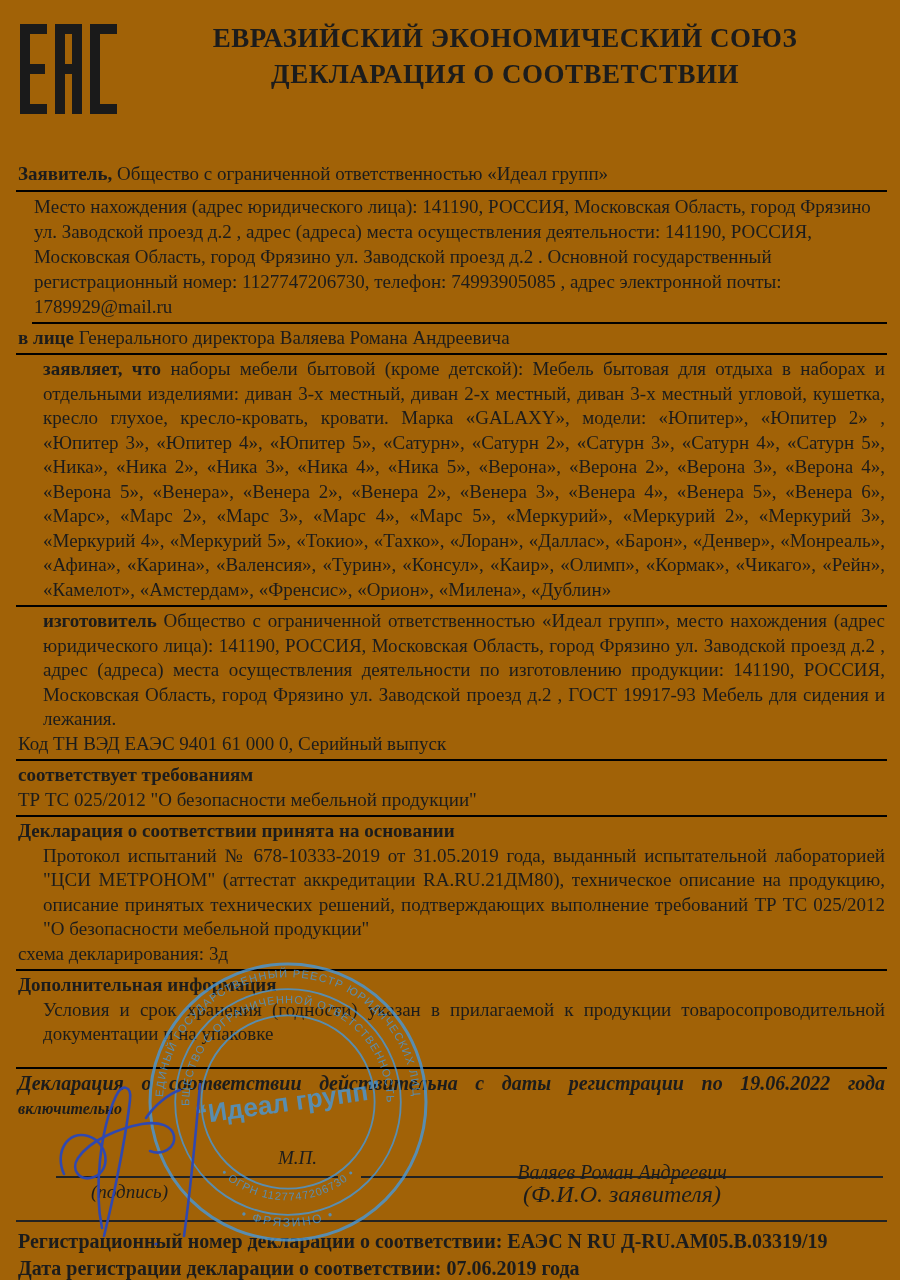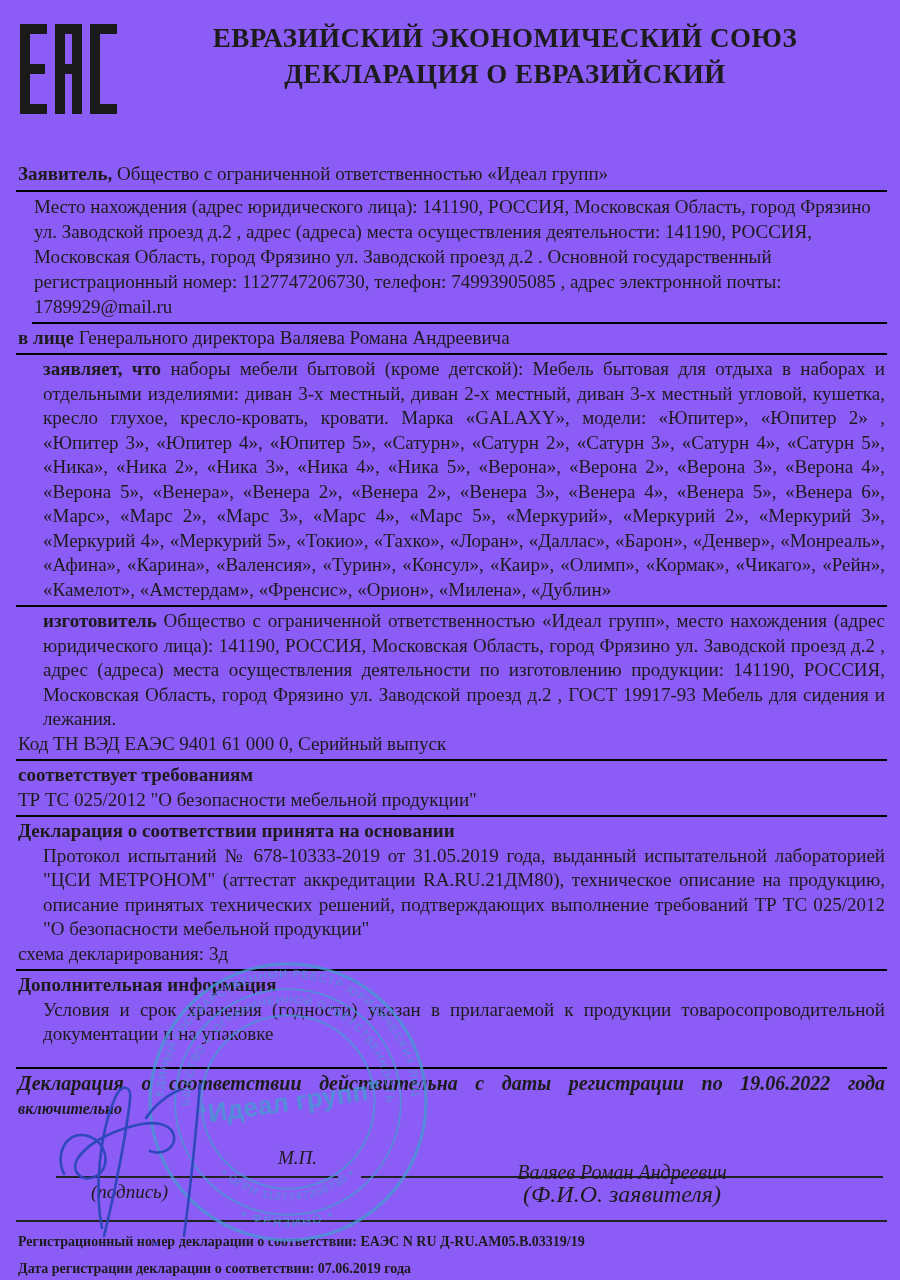--- a/index.html
+++ b/index.html
@@ -1,20 +1,20 @@
 <!DOCTYPE html>
 <html><head>
 <meta charset="utf-8">
 <style>
   html,body{margin:0;padding:0;background:#e8e8e6;}
   .page{
     position:relative;
     width:900px;height:1280px;
     margin:0 auto;
-    background:#8b5cf6;
+    background:#a16207;
     font-family:"Liberation Serif", serif;
     color:#1c1c1c;
     overflow:hidden;
   }
   
   .header{position:relative;height:160px;}
   .eac-logo{position:absolute;left:20px;top:24px;width:97px;height:90px;}
   .titles{padding:20px 40px 0 150px;text-align:center;}
   .titles .t{font-weight:bold;font-size:27px;line-height:36px;letter-spacing:.5px;}
   
@@ -32,21 +32,21 @@
   .validity-line2{display:block;font-weight:bold;font-size:16px;line-height:25px;}
   .sig-area{position:absolute;left:0;right:0;top:55px;height:90px;}
   .sig-line-left{position:absolute;left:40px;top:52px;width:282px;border-bottom:2px solid #222;}
   .sig-line-right{position:absolute;left:345px;top:52px;width:522px;border-bottom:2px solid #222;}
   .sig-caption{position:absolute;left:75px;top:56px;font-size:19px;}
   .seal-mark{position:absolute;left:262px;top:22px;font-size:19px;}
   .fio-name{position:absolute;left:345px;width:522px;top:36px;text-align:center;font-size:20px;}
   .fio-caption{position:absolute;left:345px;width:522px;top:58px;text-align:center;font-size:24px;}
   
   .footer{margin:0 13px 0 16px;border-top:2px solid #222;padding:6px 2px 0 2px;}
-  .footer p{margin:0;font-weight:bold;font-size:14px;line-height:27px;}
+  .footer p{margin:0;font-weight:bold;font-size:20px;line-height:27px;}
   
   .stamp{position:absolute;left:147px;top:961px;width:282px;height:282px;opacity:.82;z-index:3;}
   .signature{position:absolute;left:50px;top:1078px;width:224px;height:180px;z-index:4;}
   .stamp text{font-family:"Liberation Sans", sans-serif;}
   .stamp-center{font-family:"DejaVu Sans", sans-serif;font-weight:bold;}
 </style>
 </head>
 <body>
 
 <div class="page">
@@ -65,21 +65,21 @@
         <rect x="45" y="0" width="7" height="10"></rect>
         <rect x="45" y="40" width="7" height="10"></rect>
 
         <rect x="70" y="0" width="10" height="90"></rect>
         <rect x="80" y="0" width="17" height="10"></rect>
         <rect x="80" y="80" width="17" height="10"></rect>
       </g>
     </svg>
     <div class="titles">
       <div class="t">ЕВРАЗИЙСКИЙ ЭКОНОМИЧЕСКИЙ СОЮЗ</div>
-      <div class="t">ДЕКЛАРАЦИЯ О ЕВРАЗИЙСКИЙ</div>
+      <div class="t">ДЕКЛАРАЦИЯ О СООТВЕТСТВИИ</div>
     </div>
   </div>
 
   <div class="doc" style="border-top:none;">
 
     <div class="sec">
       <p><b class="lbl">Заявитель,</b>
       <span>Общество с ограниченной ответственностью «Идеал групп»</span></p>
     </div>
 

